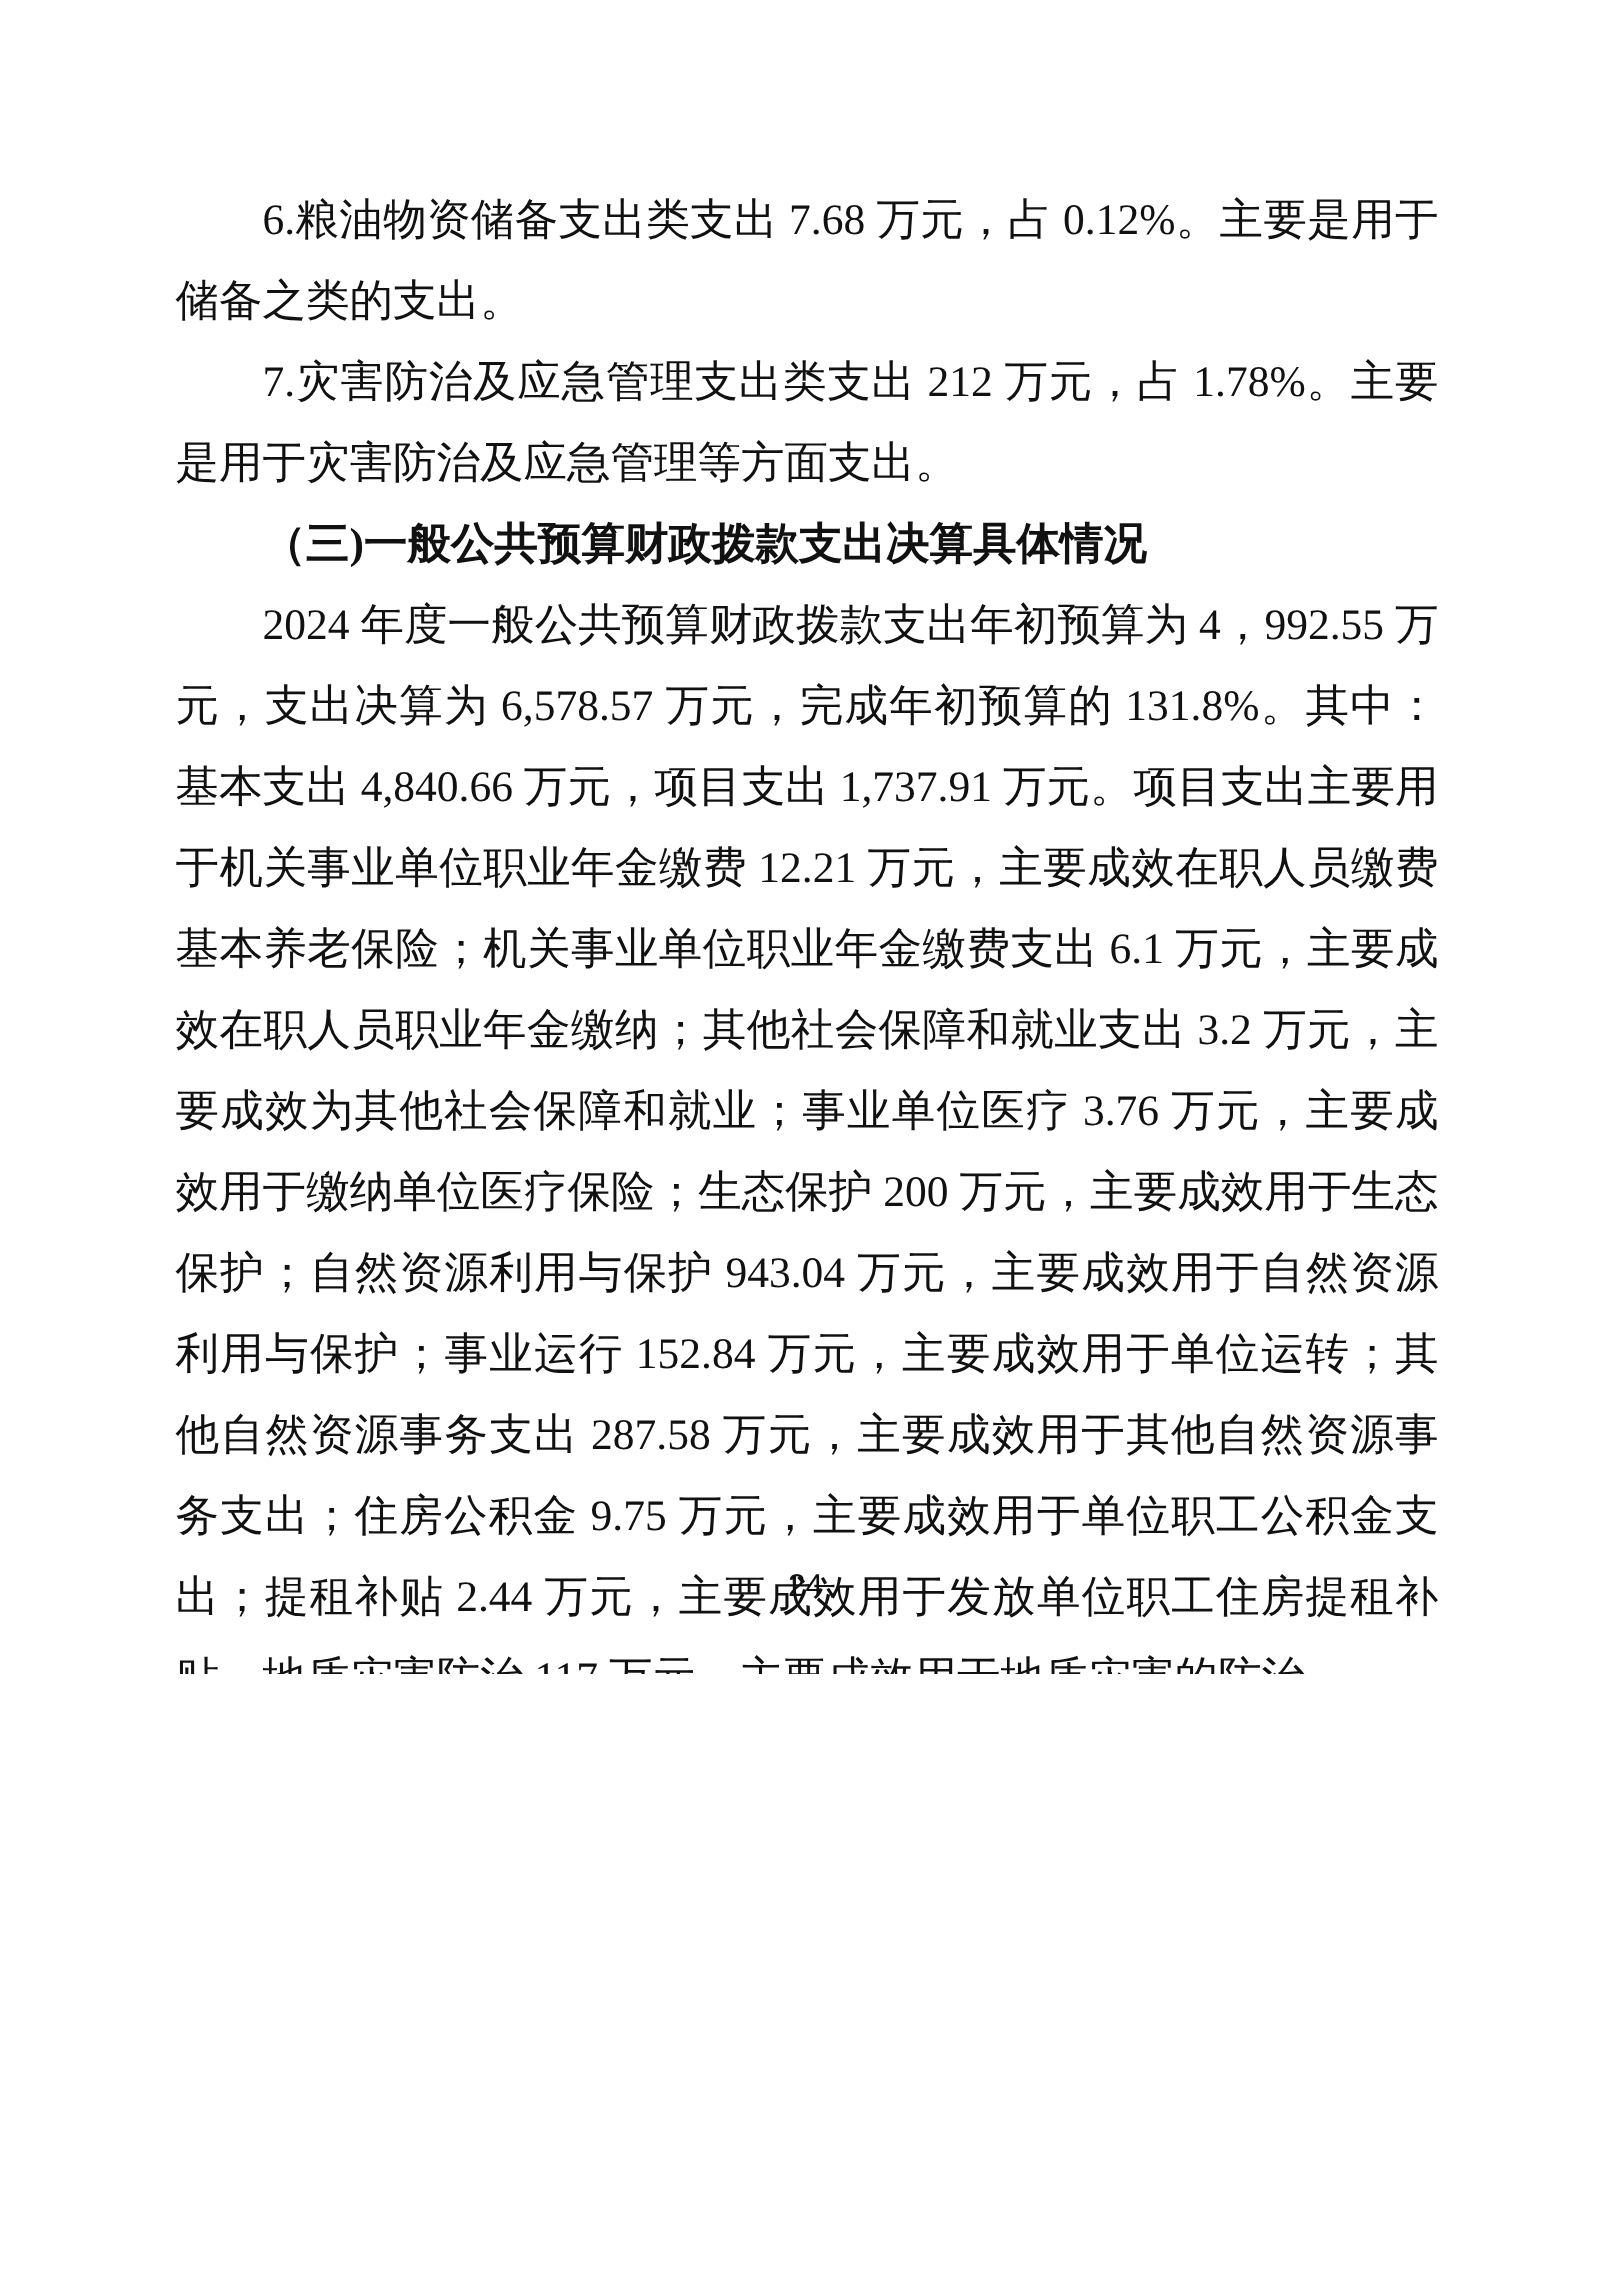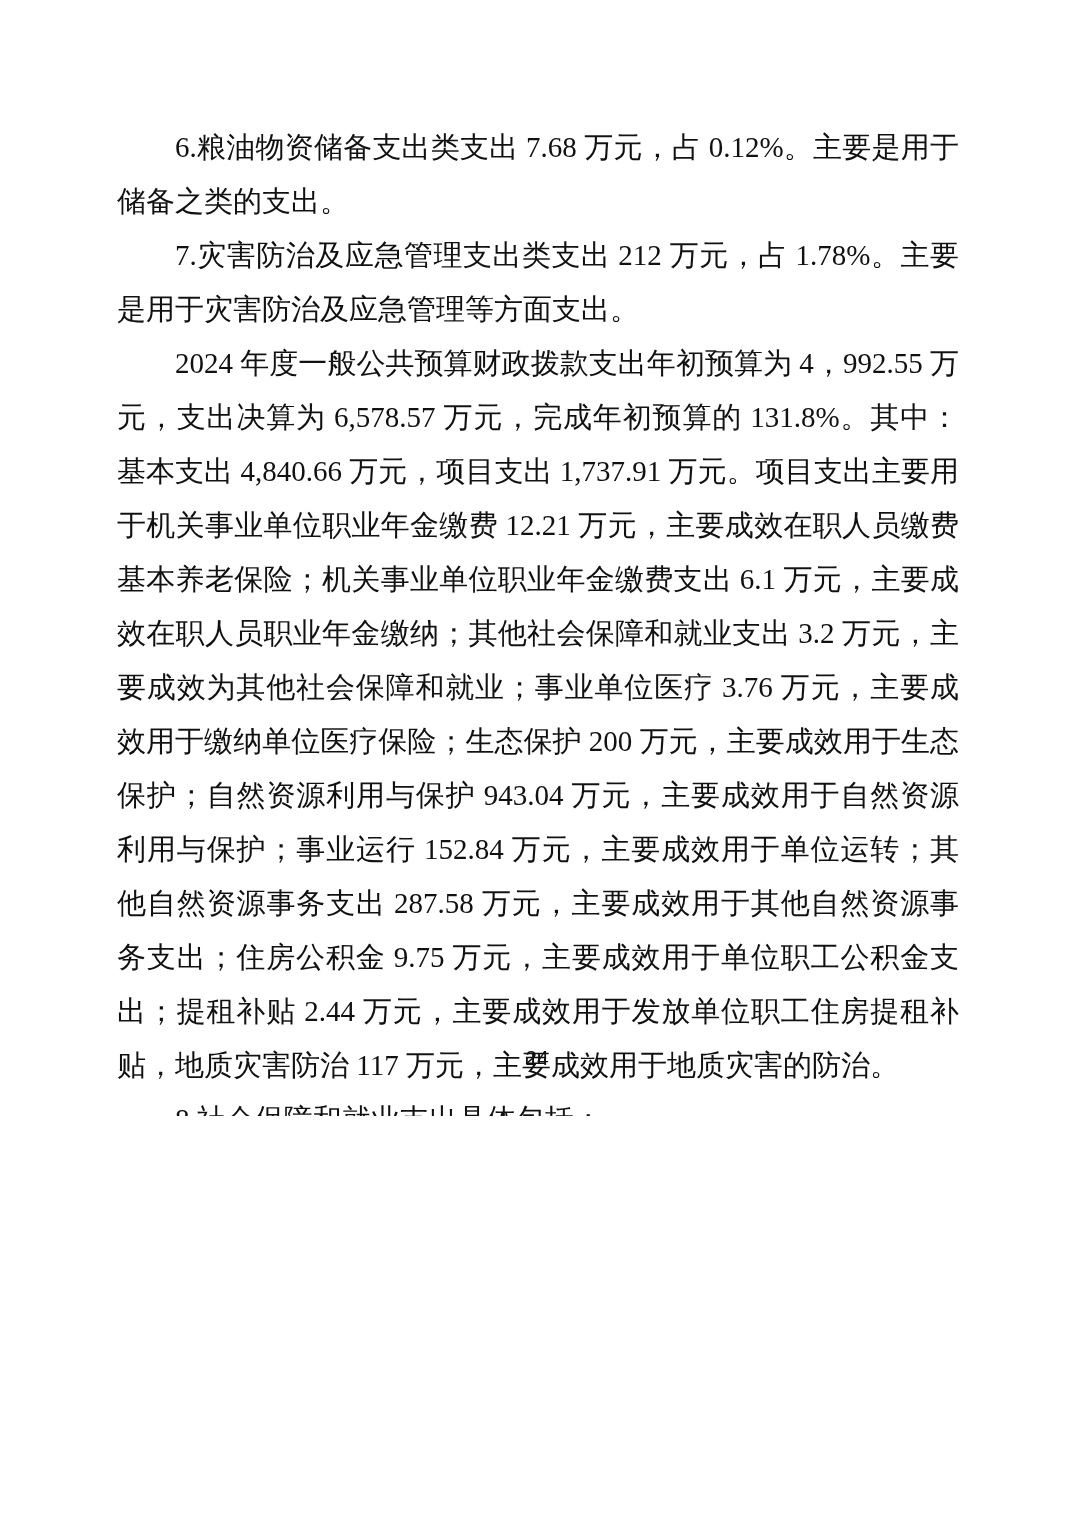--- a/index.html
+++ b/index.html
@@ -48,17 +48,18 @@
     color: #111111;
   }
 </style>
 </head>
 <body>
 
 <div class="page">
   <div class="content">
     <p class="para">6.粮油物资储备支出类支出 7.68 万元，占 0.12%。主要是用于储备之类的支出。</p>
     <p class="para">7.灾害防治及应急管理支出类支出 212 万元，占 1.78%。主要是用于灾害防治及应急管理等方面支出。</p>
+    <p class="para heading">（三)一般公共预算财政拨款支出决算具体情况</p>
     <p class="para">2024 年度一般公共预算财政拨款支出年初预算为 4，992.55 万元，支出决算为 6,578.57 万元，完成年初预算的 131.8%。其中：基本支出 4,840.66 万元，项目支出 1,737.91 万元。项目支出主要用于机关事业单位职业年金缴费 12.21 万元，主要成效在职人员缴费基本养老保险；机关事业单位职业年金缴费支出 6.1 万元，主要成效在职人员职业年金缴纳；其他社会保障和就业支出 3.2 万元，主要成效为其他社会保障和就业；事业单位医疗 3.76 万元，主要成效用于缴纳单位医疗保险；生态保护 200 万元，主要成效用于生态保护；自然资源利用与保护 943.04 万元，主要成效用于自然资源利用与保护；事业运行 152.84 万元，主要成效用于单位运转；其他自然资源事务支出 287.58 万元，主要成效用于其他自然资源事务支出；住房公积金 9.75 万元，主要成效用于单位职工公积金支出；提租补贴 2.44 万元，主要成效用于发放单位职工住房提租补贴，地质灾害防治 117 万元，主要成效用于地质灾害的防治。</p>
     <p class="para">8.社会保障和就业支出具体包括：</p>
   </div>
   <div class="footer">24</div>
 </div>
 
 </body></html>

